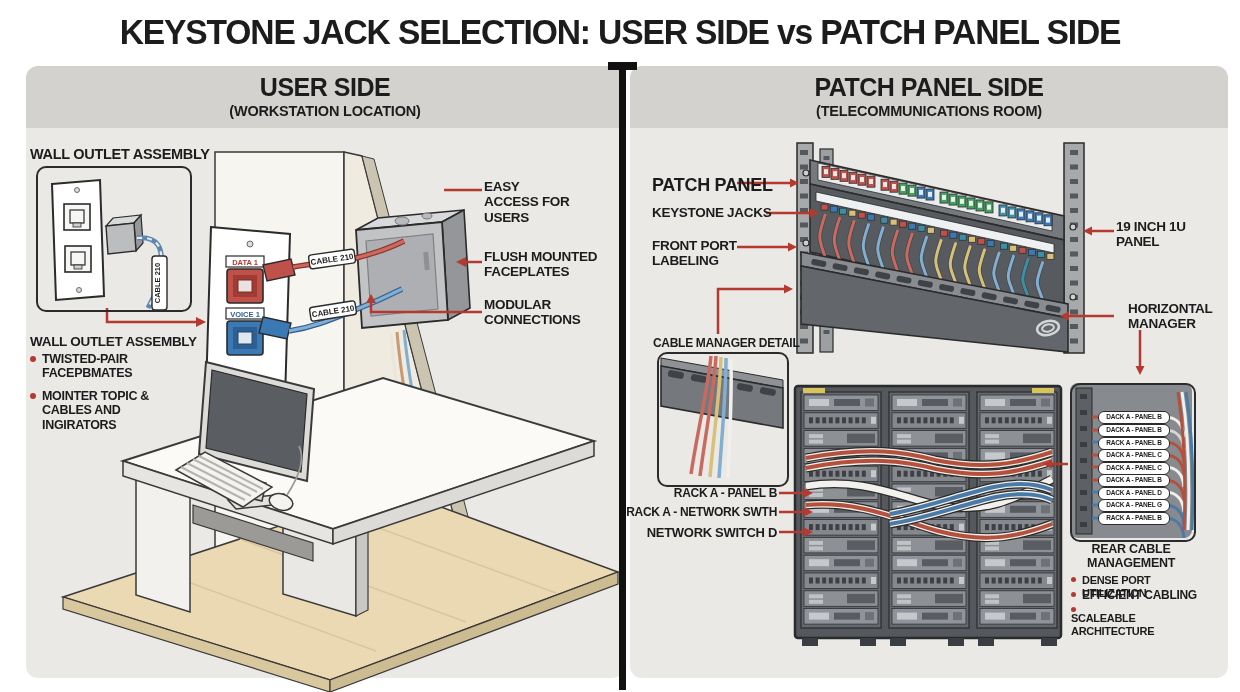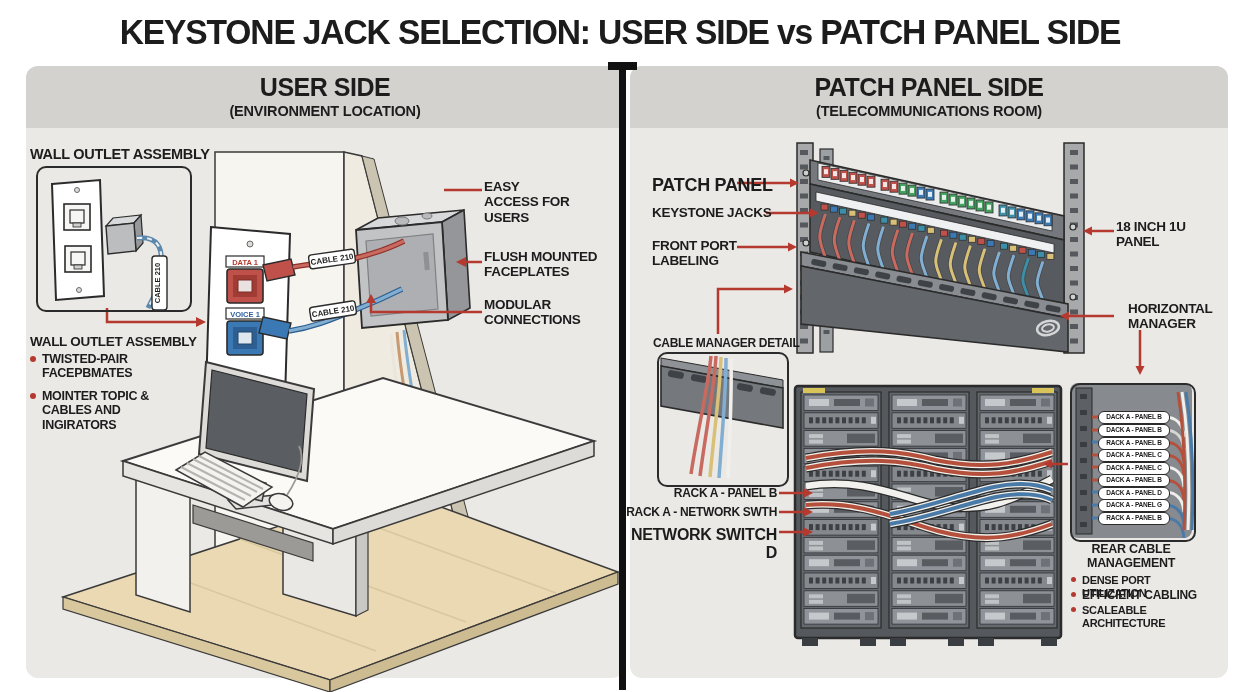--- a/index.html
+++ b/index.html
@@ -31,21 +31,21 @@
 </head>
 <body>
 
 <div class="canvas">
 
   <div class="main-title">KEYSTONE JACK SELECTION: USER SIDE vs PATCH PANEL SIDE</div>
 
   <div class="panel left">
     <div class="panel-header">
       <div class="panel-title">USER SIDE</div>
-      <div class="panel-sub">(ENVIRONMENT LOCATION)</div>
+      <div class="panel-sub">(WORKSTATION LOCATION)</div>
     </div>
   </div>
   <div class="panel right">
     <div class="panel-header">
       <div class="panel-title">PATCH PANEL SIDE</div>
       <div class="panel-sub">(TELECOMMUNICATIONS ROOM)</div>
     </div>
   </div>
 
   <div class="divider-cap"></div>
@@ -734,44 +734,44 @@
     <span class="dot"></span>
     <span>TWISTED-PAIR FACEPBMATES</span>
   </div>
   <div class="lbl" style="left:484px;top:179px;width:92px;font-size:13.5px;">EASY ACCESS FOR USERS</div>
   <div class="lbl" style="left:484px;top:249px;width:118px;font-size:13.5px;">FLUSH MOUNTED FACEPLATES</div>
   <div class="lbl" style="left:484px;top:297px;width:105px;font-size:13.5px;">MODULAR CONNECTIONS</div>
 
   <div class="lbl" style="left:652px;top:175px;font-size:18px;">PATCH PANEL</div>
   <div class="lbl" style="left:652px;top:205px;font-size:13.5px;">KEYSTONE JACKS</div>
   <div class="lbl" style="left:652px;top:238px;width:100px;font-size:13.5px;">FRONT PORT LABELING</div>
-  <div class="lbl" style="left:1116px;top:219px;width:72px;font-size:13.5px;">18 INCH 1U PANEL</div>
+  <div class="lbl" style="left:1116px;top:219px;width:72px;font-size:13.5px;">19 INCH 1U PANEL</div>
   <div class="lbl" style="left:1116px;top:301px;width:100px;font-size:13.5px;margin-left:12px;">HORIZONTAL MANAGER</div>
   <div class="lbl" style="left:653px;top:337px;font-size:12px;white-space:nowrap;">CABLE MANAGER DETAIL</div>
   <div class="lbl" style="left:620px;top:487px;width:157px;text-align:right;font-size:12px;">RACK A - PANEL B</div>
   <div class="lbl" style="left:620px;top:506px;width:157px;text-align:right;font-size:12px;">RACK A - NETWORK SWTH</div>
-  <div class="lbl" style="left:620px;top:526px;width:157px;text-align:right;font-size:16px;">NETWORK SWITCH D</div>
+  <div class="lbl" style="left:620px;top:526px;width:157px;text-align:right;font-size:13px;">NETWORK SWITCH D</div>
 
   <div class="pill" style="top:411px;">DACK A - PANEL B</div>
   <div class="pill" style="top:424px;">DACK A - PANEL B</div>
   <div class="pill" style="top:437px;">RACK A - PANEL B</div>
   <div class="pill" style="top:449px;">DACK A - PANEL C</div>
   <div class="pill" style="top:462px;">DACK A - PANEL C</div>
   <div class="pill" style="top:474px;">DACK A - PANEL B</div>
   <div class="pill" style="top:487px;">DACK A - PANEL D</div>
   <div class="pill" style="top:499px;">DACK A - PANEL G</div>
   <div class="pill" style="top:512px;">RACK A - PANEL B</div>
 
   <div class="lbl" style="left:1071px;top:542px;width:120px;text-align:center;font-size:12.5px;">REAR CABLE MANAGEMENT</div>
   <div class="note-item" style="left:1071px;top:574px;width:135px;font-size:11px;">
     <span class="dot sm"></span>
     <span>DENSE PORT UTILIZATION</span>
   </div>
   <div class="note-item" style="left:1071px;top:589px;width:135px;font-size:12px;">
     <span class="dot sm"></span>
     <span>EFFICIENT CABLING</span>
   </div>
-  <div class="note-item" style="left:1071px;top:604px;width:140px;font-size:11px;">
+  <div class="note-item" style="left:1071px;top:604px;width:140px;font-size:11px;flex-direction:column;">
     <span class="dot sm"></span>
     <span>SCALEABLE ARCHITECTURE</span>
   </div>
 
 </div>
 
 </body></html>

